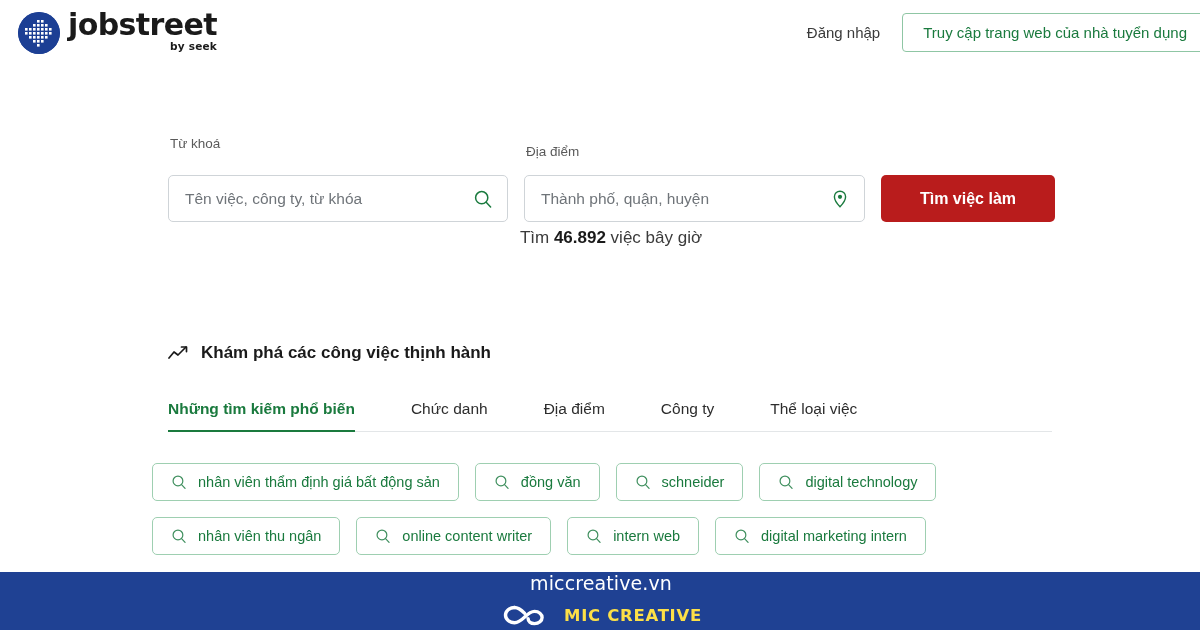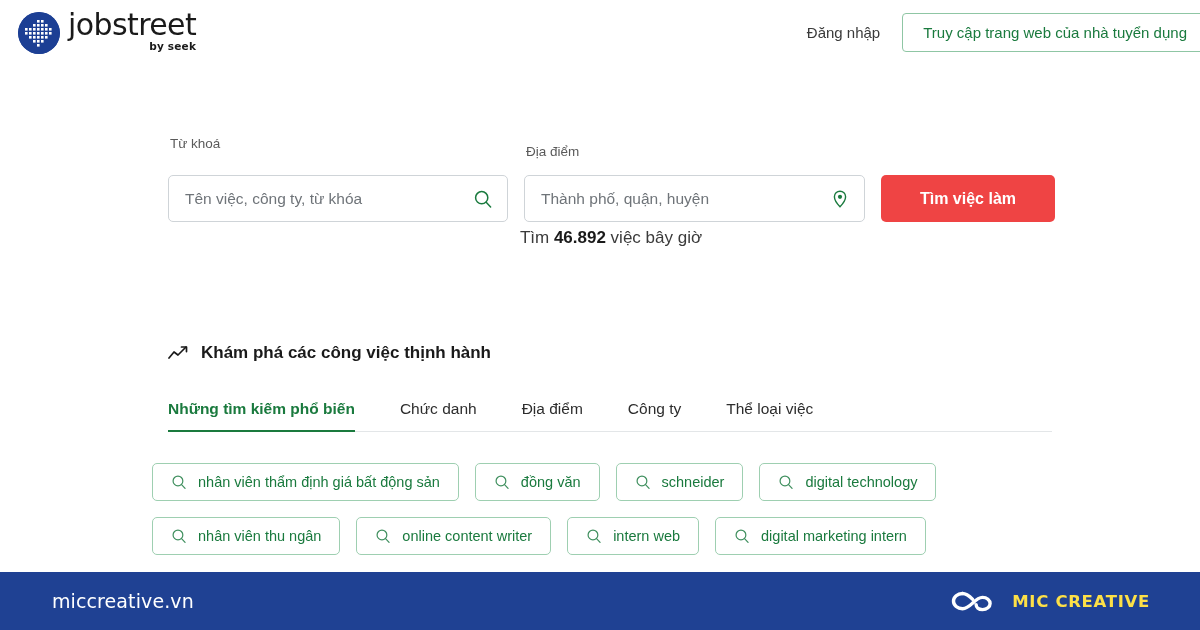--- a/index.html
+++ b/index.html
@@ -22,21 +22,21 @@
   }
   .logo-mark {
     width: 42px; height: 42px; border-radius: 50%;
     background: #1c3f94;
     position: relative; overflow: hidden; flex: none;
   }
   .logo-mark svg { display: block; }
   .logo-text { position: relative; line-height: 1; padding-bottom: 2px; }
   .logo-word {
     font-family: "DejaVu Sans", sans-serif;
-    font-size: 30px; font-weight: 400; color: #1a1a1a;
+    font-size: 30px; font-weight: 700; color: #1a1a1a;
     letter-spacing: -0.6px; display: block;
   }
   .logo-sub {
     font-family: "DejaVu Sans", sans-serif;
     font-size: 10.5px; font-weight: 700; color: #1a1a1a;
     letter-spacing: 0.2px; text-align: right; display: block;
     margin-top: 1px;
   }
 
   .header-right {
@@ -73,42 +73,42 @@
     font-size: 15.5px; color: #222;
     width: 100%; height: 100%; padding: 0 44px 0 16px;
   }
   .field-input::placeholder { color: #6f7479; }
   .field-icon {
     position: absolute; right: 14px; top: 50%; transform: translateY(-50%);
     width: 20px; height: 20px; display: flex; align-items: center; justify-content: center;
     cursor: pointer;
   }
   .btn-search {
-    background: #ef4444; color: #fff; border: 0; border-radius: 5px;
+    background: #b91c1c; color: #fff; border: 0; border-radius: 5px;
     width: 174px; height: 47px; font-size: 16px; font-weight: 700;
     font-family: "Liberation Sans", sans-serif; cursor: pointer;
   }
 
   .count-line {
     position: absolute; left: 168px; top: 228px; width: 886px;
     text-align: center; font-size: 17px; color: #3b3b3b;
   }
   .count-line b { font-weight: 700; color: #1a1a1a; }
 
   
   .trend-head {
     position: absolute; left: 168px; top: 343px;
     display: flex; align-items: center; gap: 11px; justify-content: center;
   }
   .trend-icon { width: 22px; height: 16px; display: block; }
   .trend-title { font-size: 17px; font-weight: 700; color: #1a1a1a; }
 
   .tabs {
     position: absolute; left: 168px; top: 400px; width: 884px;
-    display: flex; align-items: flex-end; gap: 5px;
+    display: flex; align-items: flex-end; gap: 16px;
     border-bottom: 1px solid #e3e6e8;
   }
   .tab {
     font-size: 15.5px; color: #2d2d2d; padding: 0 0 13px 0;
     cursor: pointer; white-space: nowrap; position: relative;
   }
   .tab + .tab { margin-left: 40px; }
   .tab.active { color: #1a7a3e; font-weight: 700; }
   .tab.active::after {
     content: ""; position: absolute; left: 0; right: 0; bottom: -1px;
@@ -125,21 +125,21 @@
     padding: 0 18px; height: 38px;
     font-size: 14.5px; color: #1a7a3e; background: #fff;
     cursor: pointer; white-space: nowrap;
   }
   .chip-icon { width: 16px; height: 16px; flex: none; }
 
   
   .footer {
     position: absolute; left: 0; bottom: 0; width: 1200px; height: 58px;
     background: #1f4193; display: flex; align-items: center;
-    justify-content: space-between; padding: 0 50px 0 52px;
+    justify-content: space-between; padding: 0 50px 0 52px; flex-direction: column;
   }
   .footer-url {
     color: #ffffff; font-size: 19px; letter-spacing: 0.1px;
     font-family: "DejaVu Sans", sans-serif;
   }
   .footer-brand { display: flex; align-items: center; gap: 14px; }
   .footer-logo { width: 50px; height: 30px; }
   .footer-name {
     color: #fde047; font-size: 16.5px; font-weight: 700; letter-spacing: 0.7px;
     font-family: "DejaVu Sans", sans-serif;

